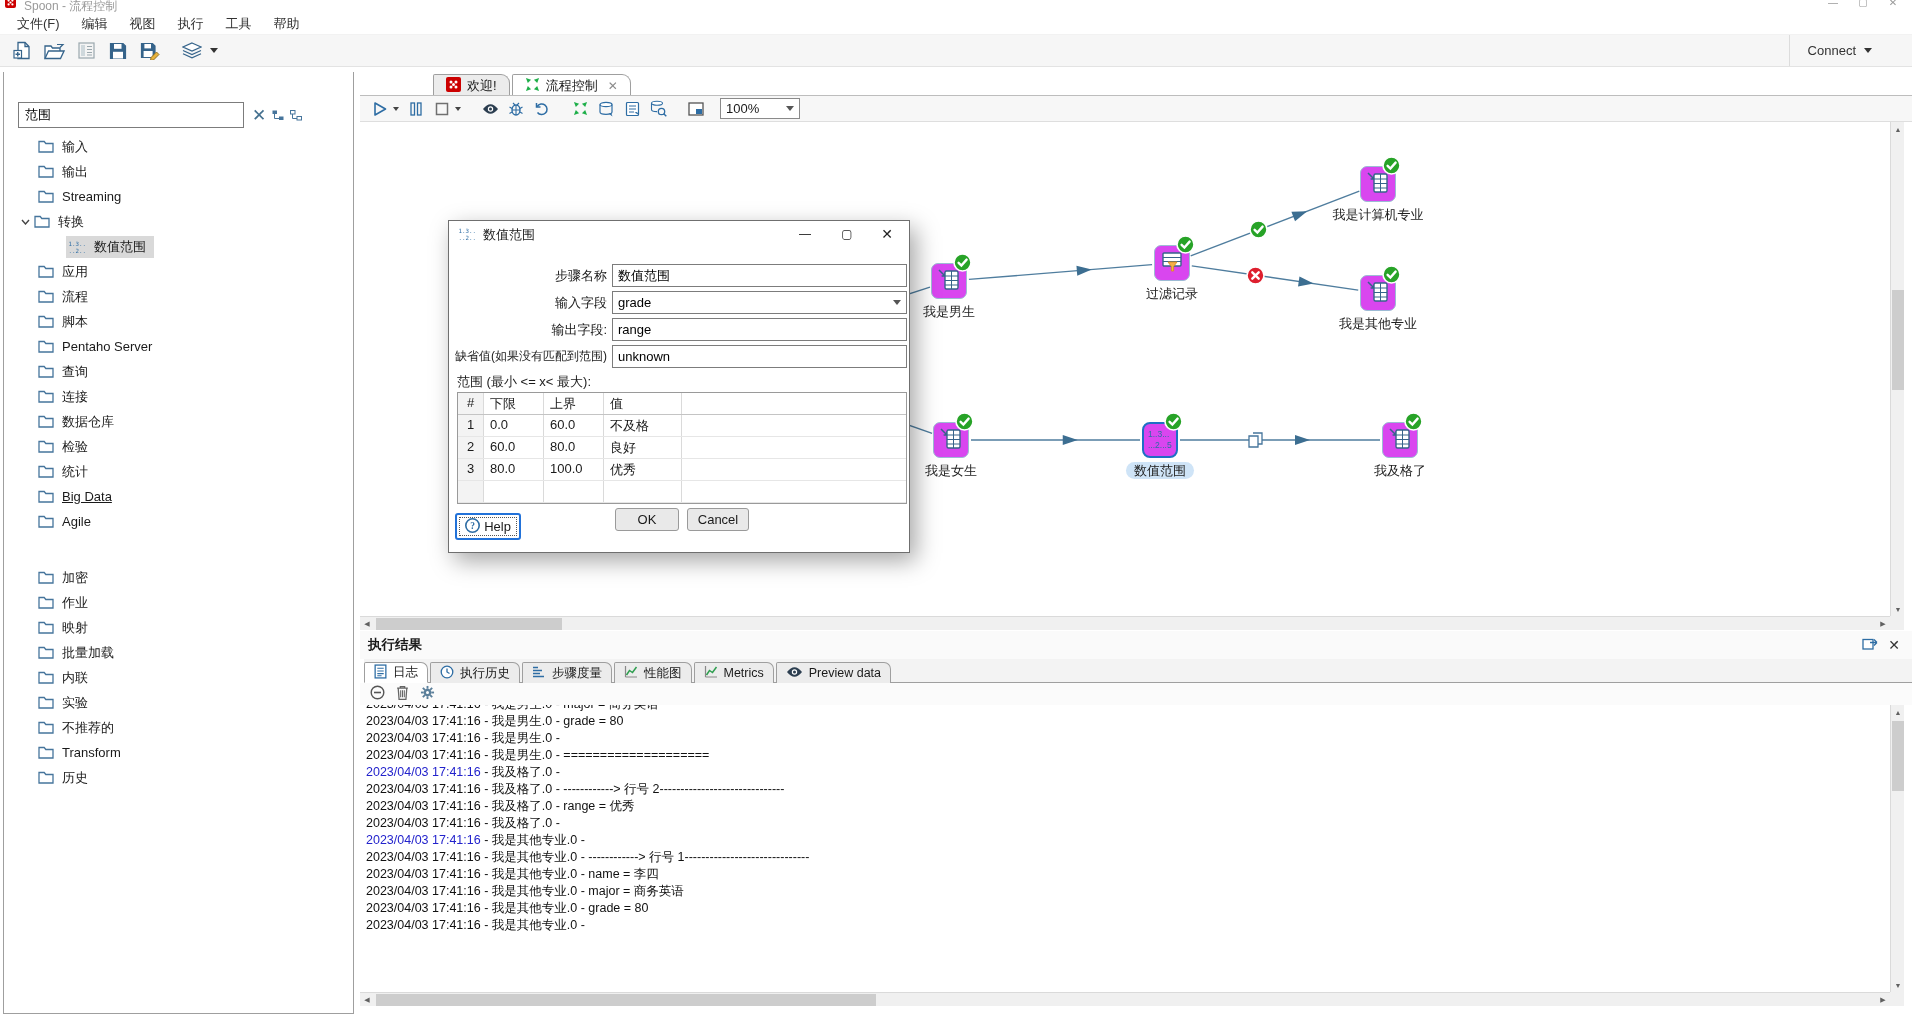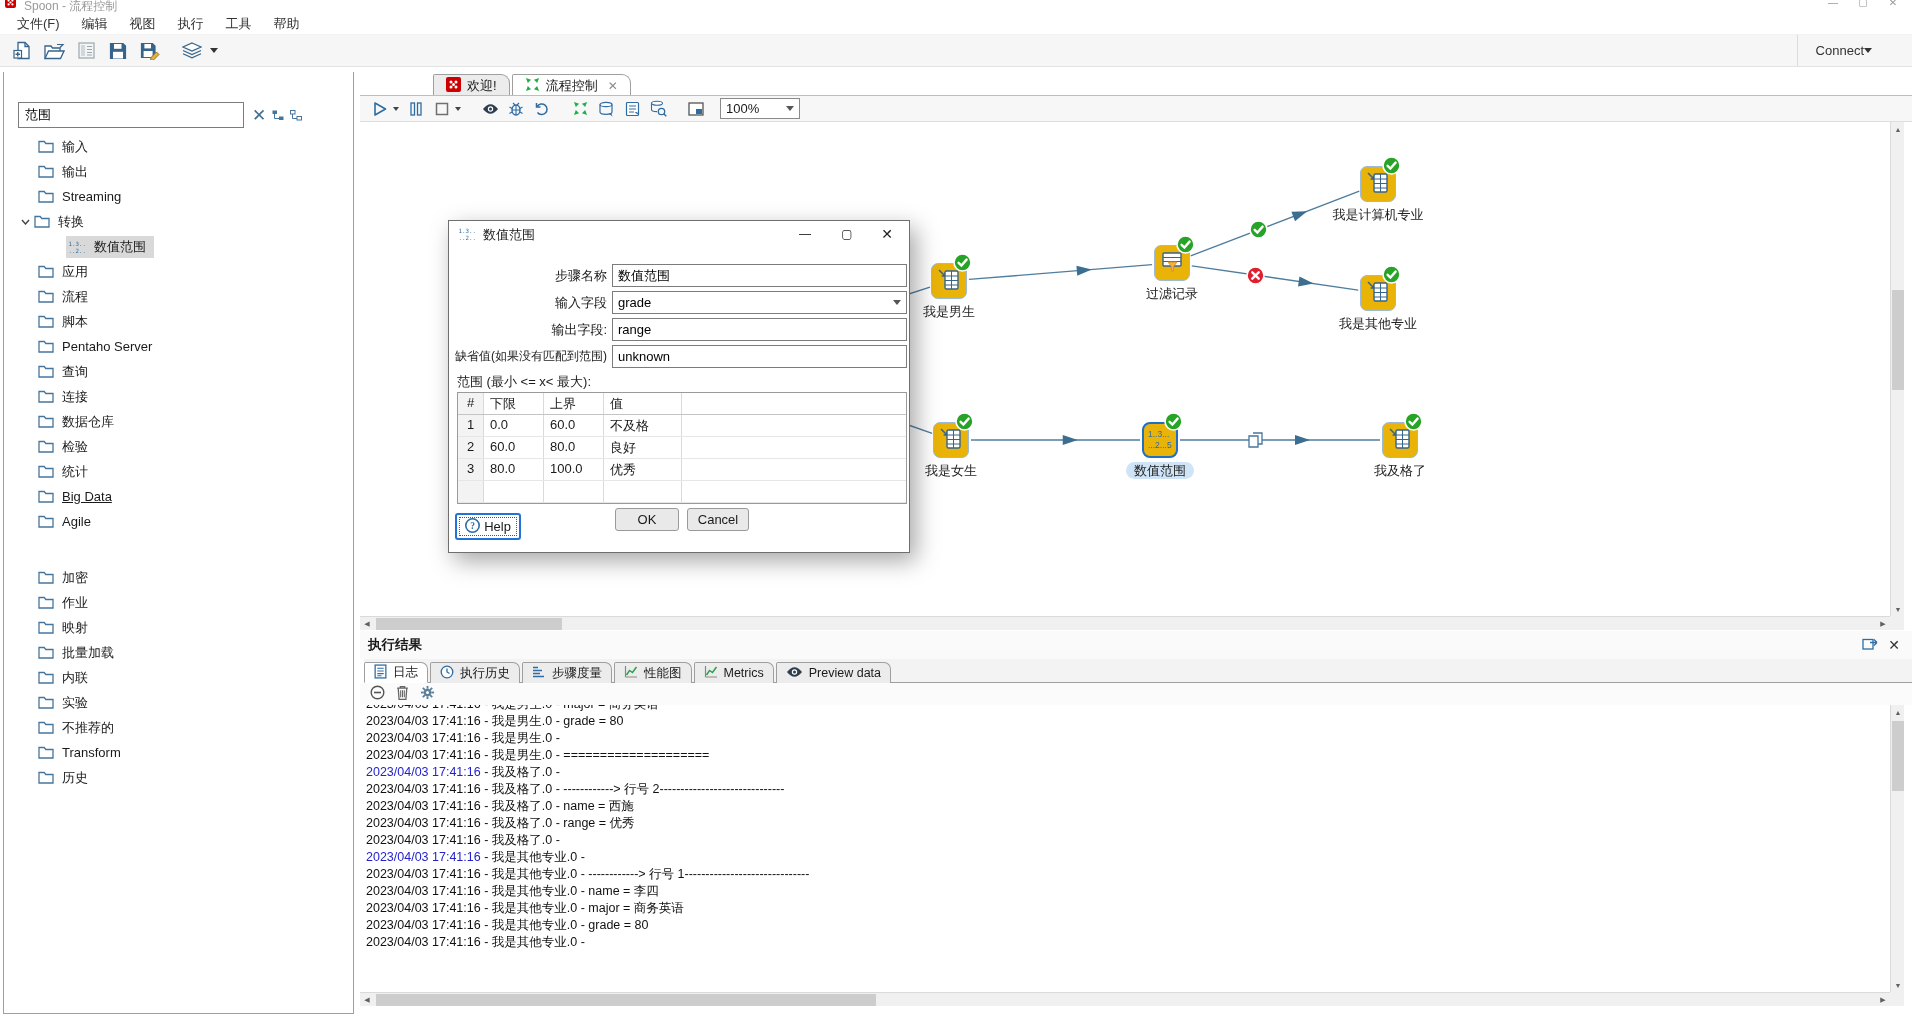--- a/index.html
+++ b/index.html
@@ -14,21 +14,21 @@
   .wctl { position:absolute; top:-3px; width:30px; text-align:center; color:#9a9a9a; font-size:10px; cursor:default; }
 
   
   .menubar { position:absolute; left:0; top:14px; width:1912px; height:21px; background:#fff; display:flex; align-items:center; padding-left:6px; border-bottom:1px solid #f2f2f2;}
   .menuitem { padding:0 11px; font-size:13px; color:#333; }
 
   
   .toolbar { position:absolute; left:0; top:35px; width:1912px; height:32px; background:#f6f6f6; border-bottom:1px solid #e3e3e3; display:flex; align-items:center; padding-left:8px; }
   .tbbtn { width:28px; height:26px; display:inline-flex; align-items:center; justify-content:center; margin-right:4px; border-radius:2px; }
   .caret { width:0; height:0; border-left:4px solid transparent; border-right:4px solid transparent; border-top:5px solid #333; display:inline-block; }
-  .connect { position:absolute; right:26px; top:0; height:31px; display:flex; align-items:center; padding:0 14px 0 18px; border-left:1px solid #dcdcdc; color:#333; }
+  .connect { position:absolute; right:26px; top:0; height:31px; display:flex; align-items:center; gap:8px; padding:0 14px 0 18px; border-left:1px solid #dcdcdc; color:#333; }
 
   
   .tabrow { position:absolute; display:flex; align-items:flex-end; border-bottom:1px solid #9f9f9f; background:#f3f3f3; }
   .tab { display:inline-flex; align-items:center; gap:6px; height:23px; padding:0 12px; border:1px solid #9f9f9f; border-bottom:none; border-radius:2px 9px 0 0; background:#ececec; margin-right:2px; position:relative; top:1px; font-size:13px; white-space:nowrap; }
   .tab.active { background:#fff; border-bottom:1px solid #fff; }
   .tabclose { color:#8a8a8a; font-size:12px; margin-left:4px; }
 
   
   .leftpanel { position:absolute; left:3px; top:72px; width:351px; height:942px; background:#fff; border:1px solid #9f9f9f; border-top:none; }
   .lp-tabs { left:3px; top:72px; width:351px; height:24px; }
@@ -47,21 +47,21 @@
   .ed-tabs { left:430px; top:72px; width:1482px; height:24px; background:transparent; border-bottom:none; }
   .edtabline { position:absolute; left:360px; top:95px; width:1552px; height:0; border-top:1px solid #bdbdbd; }
   .edtoolbar { position:absolute; left:360px; top:96px; width:1552px; height:26px; background:#f7f7f7; border-bottom:1px solid #dedede; display:flex; align-items:center; padding-left:8px; gap:2px;text-align:center; }
   .tbtn { width:24px; height:22px; display:inline-flex; align-items:center; justify-content:center; border-radius:2px; }
   .smallcaret { width:0; height:0; border-left:3.5px solid transparent; border-right:3.5px solid transparent; border-top:4px solid #444; margin:0 3px 0 -1px; }
   .tsep { width:10px; }
   .zoomsel { width:80px; height:21px; border:1px solid #8a8a8a; background:#fff; display:flex; align-items:center; justify-content:space-between; padding:0 5px; margin-left:10px; font-size:13px; }
 
   #canvas { position:absolute; left:360px; top:122px; width:1530px; height:494px; background:#fff; overflow:hidden; }
   #edges { position:absolute; left:0; top:0; }
-  .cnode { position:absolute; width:36px; height:36px; background:#eab308; border:1.6px solid #9dbbd4; border-radius:7px; display:flex; align-items:center; justify-content:center; }
+  .cnode { position:absolute; width:36px; height:36px; background:#d946ef; border:1.6px solid #9dbbd4; border-radius:7px; display:flex; align-items:center; justify-content:center; }
   .cnode.selected { border:2.6px solid #1f6fc4; border-radius:8px; }
   .nbadge { position:absolute; width:19px; height:19px; }
   .nlabel { position:absolute; width:170px; text-align:center; font-size:13px; color:#222; }
   .pill { background:#cfe4f7; border-radius:10px; padding:1px 8px; }
   .edgeicon { position:absolute; }
 
   
   .sbh, .sbv, .sbcorner { position:absolute; background:#f0f0f0; }
   .sbh { height:14px; border-top:1px solid #dadada; }
   .sbv { width:14px; border-left:1px solid #dadada; }
@@ -743,21 +743,20 @@
           <circle cx="8" cy="8" r="1.6" fill="#fff"></circle>
         </svg></span>
   </div>
   <div id="log">
       <div class="logline"><span class="lt">2023/04/03 17:41:16</span> - 我是男生.0 - major = 商务英语</div>
       <div class="logline"><span class="lt">2023/04/03 17:41:16</span> - 我是男生.0 - grade = 80</div>
       <div class="logline"><span class="lt">2023/04/03 17:41:16</span> - 我是男生.0 -</div>
       <div class="logline"><span class="lt">2023/04/03 17:41:16</span> - 我是男生.0 - ====================</div>
       <div class="logline"><span class="lt blue">2023/04/03 17:41:16</span> - 我及格了.0 -</div>
       <div class="logline"><span class="lt">2023/04/03 17:41:16</span> - 我及格了.0 - ------------&gt; 行号 2------------------------------</div>
-      <div class="logline"><span class="lt">2023/04/03 17:41:16</span> - 我及格了.0 - name = 西施</div>
       <div class="logline"><span class="lt">2023/04/03 17:41:16</span> - 我及格了.0 - range = 优秀</div>
       <div class="logline"><span class="lt">2023/04/03 17:41:16</span> - 我及格了.0 -</div>
       <div class="logline"><span class="lt blue">2023/04/03 17:41:16</span> - 我是其他专业.0 -</div>
       <div class="logline"><span class="lt">2023/04/03 17:41:16</span> - 我是其他专业.0 - ------------&gt; 行号 1------------------------------</div>
       <div class="logline"><span class="lt">2023/04/03 17:41:16</span> - 我是其他专业.0 - name = 李四</div>
       <div class="logline"><span class="lt">2023/04/03 17:41:16</span> - 我是其他专业.0 - major = 商务英语</div>
       <div class="logline"><span class="lt">2023/04/03 17:41:16</span> - 我是其他专业.0 - grade = 80</div>
       <div class="logline"><span class="lt">2023/04/03 17:41:16</span> - 我是其他专业.0 -</div>
     </div>
 

